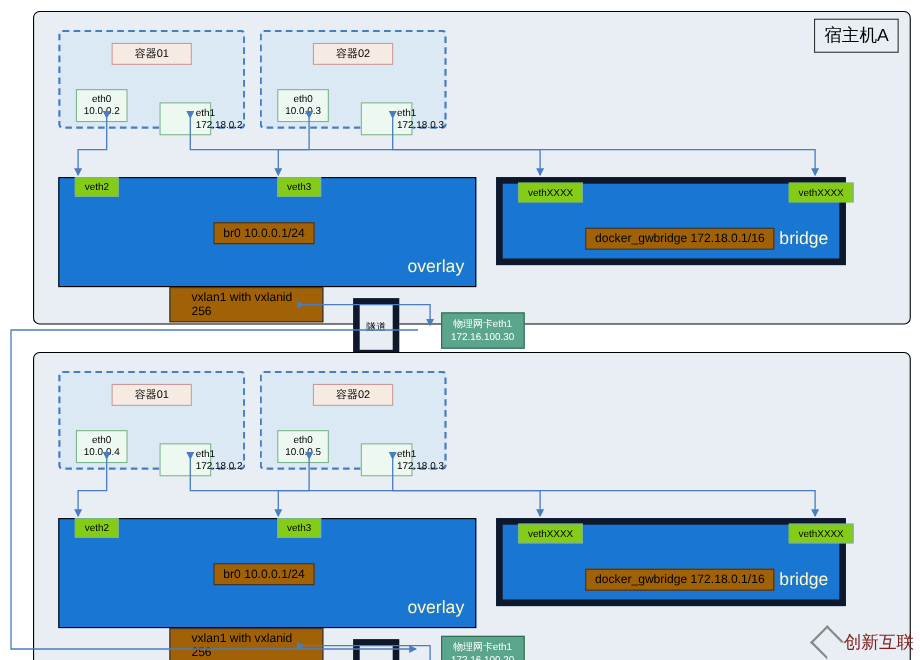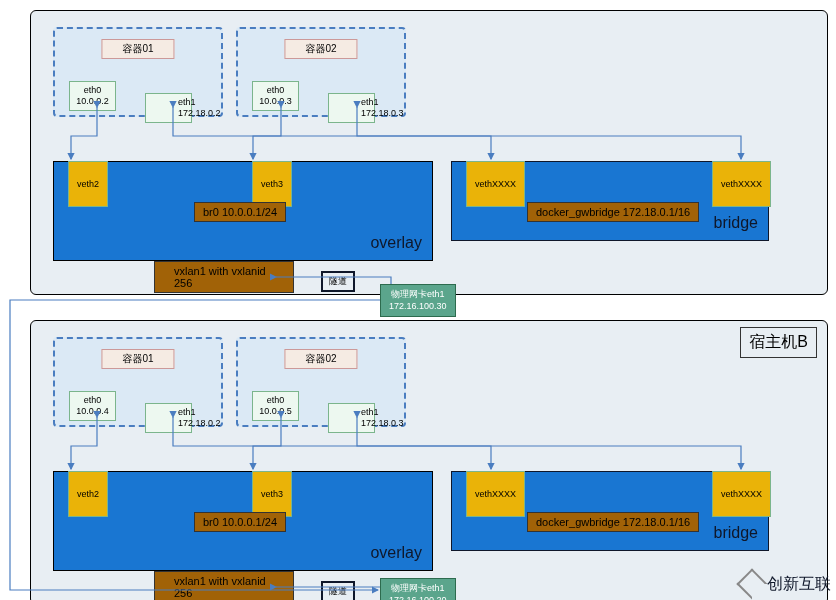--- a/index.html
+++ b/index.html
@@ -10,39 +10,40 @@
 .host-b { left: 30px; top: 320px; width: 798px; height: 285px; }
 .host-title { position: absolute; right: 10px; top: 6px; border: 1px solid #333; padding: 4px 8px; font-size: 16px; background: #e8eef3; }
 .container-box { position: absolute; width: 170px; height: 90px; background: #dbe9f5; border: 2px dashed #4a7dc0; border-radius: 4px; }
 .c1 { left: 22px; top: 16px; }
 .c2 { left: 205px; top: 16px; }
 .container-label { position: absolute; left: 50%; top: 10px; transform: translateX(-50%); background: #f5ebe3; border: 1px solid #c99; padding: 2px 20px; font-size: 10px; }
 .nic { position: absolute; background: #edf8f0; border: 1px solid #7bb58c; font-size: 9px; text-align: center; padding: 3px 4px; line-height: 1.2; width: 47px; }
 .nic0 { left: 14px; top: 52px; }
 .nic1 { left: 90px; top: 64px; padding-left: 32px; }
 .overlay-bridge { position: absolute; left: 22px; top: 150px; width: 380px; height: 100px; background: #1976d2; border: 1px solid #000; }
-.bridge-bridge { position: absolute; left: 420px; top: 150px; width: 318px; height: 80px; background: #1976d2; border: 1px solid #0f172a; }
-.veth { position: absolute; background: #eab308; border: 1px solid #7bb58c; font-size: 9px; text-align: center; padding: 17px 8px; top: -1px; }
-.bridge-label { position: absolute; right: 10px; bottom: 8px; color: #0f172a; font-size: 16px; }
+.bridge-bridge { position: absolute; left: 420px; top: 150px; width: 318px; height: 80px; background: #1976d2; border: 6px solid #0f172a; }
+.veth { position: absolute; background: #84cc16; border: 1px solid #7bb58c; font-size: 9px; text-align: center; padding: 3px 8px; top: -1px; }
+.bridge-label { position: absolute; right: 10px; bottom: 8px; color: #fef9c3; font-size: 16px; }
 .bridge-text { position: absolute; background: #a16207; border: 1px solid #333; font-size: 11px; padding: 3px 8px; }
 .vxlan-box { position: absolute; left: 100px; top: 99px; width: 140px; padding-left: 19px; }
-.tunnel-label { position: absolute; background: #e8eef3; border: 2px solid #0f172a; font-size: 9px; padding: 2px 6px; }
-.phys-nic { position: absolute; background: #5ba58c; border: 1px solid #2d6b4e; color: #fff; font-size: 9px; text-align: center; padding: 4px 8px; line-height: 1.3; }
+.tunnel-label { position: absolute; background: #e8eef3; border: 6px solid #0f172a; font-size: 9px; padding: 14px 6px; }
+.phys-nic { position: absolute; background: #5ba58c; border: 1px solid #2d6b4e; color: #fff; font-size: 9px; text-align: center; padding: 4px 8px; line-height: 1.3; margin-left: 21px; }
 .phys-a { left: 380px; top: 284px; }
 .phys-b { left: 380px; top: 578px; }
-.watermark { position: absolute; right: 5px; bottom: 5px; font-size: 16px; color: #0f172a; display: flex; align-items: center; gap: 4px; }
+.watermark { position: absolute; right: 5px; bottom: 5px; font-size: 16px; color: #7f1d1d; display: flex; align-items: center; gap: 4px; }
 .wm-logo { width: 22px; height: 22px; border: 2px solid #888; transform: rotate(45deg); display: inline-block; border-right-color: transparent; }
 svg.arrows { position: absolute; top: 0; left: 0; pointer-events: none; }
 </style>
 </head>
 <body>
 
 <div class="canvas">
 
   <div class="host-box host-a">
+    <div class="host-title">宿主机A</div>
 
     <div class="container-box c1">
       <div class="container-label">容器01</div>
       <div class="nic nic0">
         <span>eth0</span><br>
         <span>10.0.0.2</span>
       </div>
       <div class="nic nic1">
         <span>eth1</span><br>
         <span>172.18.0.2</span>
@@ -93,21 +94,20 @@
       </g>
     </svg>
   </div>
 
   <div class="phys-nic phys-a">
     <span>物理网卡eth1</span><br>
     <span>172.16.100.30</span>
   </div>
 
   <div class="host-box host-b">
-    <div class="host-title">宿主机B</div>
 
     <div class="container-box c1">
       <div class="container-label">容器01</div>
       <div class="nic nic0">
         <span>eth0</span><br>
         <span>10.0.0.4</span>
       </div>
       <div class="nic nic1">
         <span>eth1</span><br>
         <span>172.18.0.2</span>

